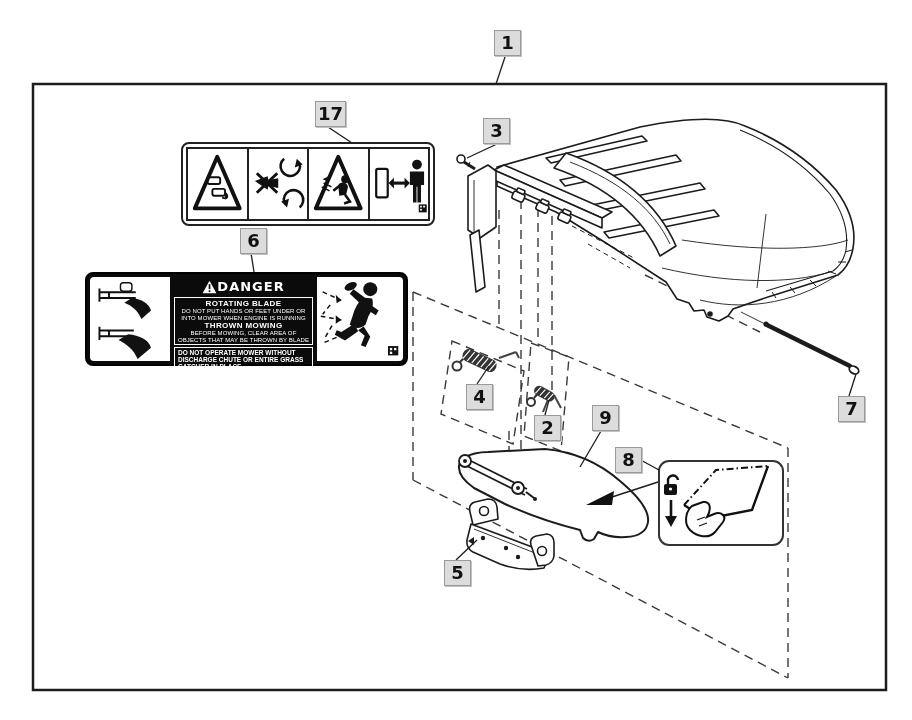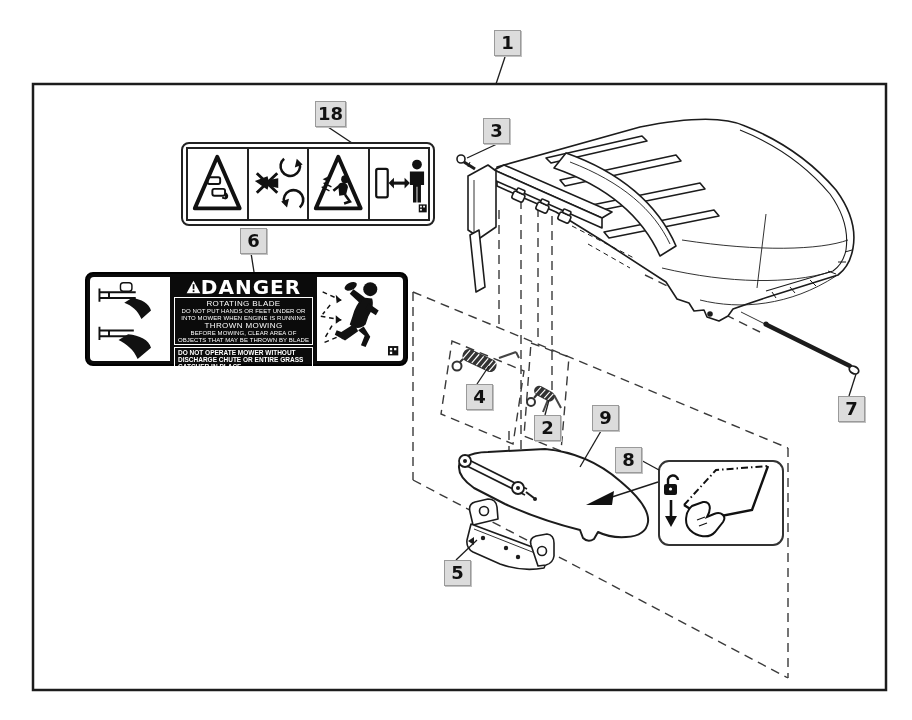--- a/index.html
+++ b/index.html
@@ -18,25 +18,25 @@
   .strip-cell:last-child{border-right:none;}
   .strip-cell svg{position:absolute;left:0;top:0;width:100%;height:100%;}
   
   .danger{position:absolute;left:85px;top:272px;width:323px;height:94px;z-index:4;
           background:#0b0b0b;border:2px solid #000;border-radius:8px;box-sizing:border-box;
           display:flex;padding:3px;gap:2px;}
   .danger-left{width:80px;background:#fff;border-radius:4px 0 0 4px;position:relative;}
   .danger-left svg{position:absolute;inset:0;width:100%;height:100%;}
   .danger-mid{flex:1;display:flex;flex-direction:column;align-items:center;color:#fff;
               padding:1px 2px;min-width:0;}
-  .danger-head{display:flex;align-items:center;gap:0;font-weight:700;font-size:20px;
+  .danger-head{display:flex;align-items:center;gap:0;font-weight:700;font-size:13px;
                letter-spacing:1px;line-height:18px;font-family:"DejaVu Sans",sans-serif;}
   .dbox{border:1px solid #fff;margin-top:1px;text-align:center;width:100%;box-sizing:border-box;
         padding:1px 2px;}
-  .dbox .t{font-size:8px;font-weight:400;letter-spacing:.4px;line-height:9px;}
+  .dbox .t{font-size:8px;font-weight:700;letter-spacing:.4px;line-height:9px;}
   .dbox .b{font-size:6px;line-height:6.5px;letter-spacing:.1px;}
   .dbox2{border:1px solid #fff;margin-top:2px;width:100%;box-sizing:border-box;padding:1px 3px;
          font-size:6.5px;font-weight:700;line-height:7px;text-align:left;}
   .danger-right{width:86px;background:#fff;border-radius:0 4px 4px 0;position:relative;}
   .danger-right svg{position:absolute;inset:0;width:100%;height:100%;}
 </style>
 </head>
 <body>
 
 <div class="stage">
@@ -351,21 +351,21 @@
           <rect width="11" height="10" fill="#111"></rect>
           <rect x="2" y="2" width="2.5" height="2.5" fill="#fff"></rect>
           <rect x="6.5" y="2" width="2.5" height="2.5" fill="#fff"></rect>
           <rect x="2" y="6" width="2.5" height="2.5" fill="#fff"></rect>
         </g>
       </svg>
     </div>
   </div>
 
   <div class="callout" style="left:494px;top:30px;">1</div>
-  <div class="callout" style="left:315px;top:101px;">18</div>
+  <div class="callout" style="left:315px;top:101px;">17</div>
   <div class="callout" style="left:483px;top:118px;">3</div>
   <div class="callout" style="left:240px;top:228px;">6</div>
   <div class="callout" style="left:466px;top:384px;">4</div>
   <div class="callout" style="left:534px;top:415px;">2</div>
   <div class="callout" style="left:592px;top:405px;">9</div>
   <div class="callout" style="left:615px;top:447px;">8</div>
   <div class="callout" style="left:838px;top:396px;">7</div>
   <div class="callout" style="left:444px;top:560px;">5</div>
 
 </div>

